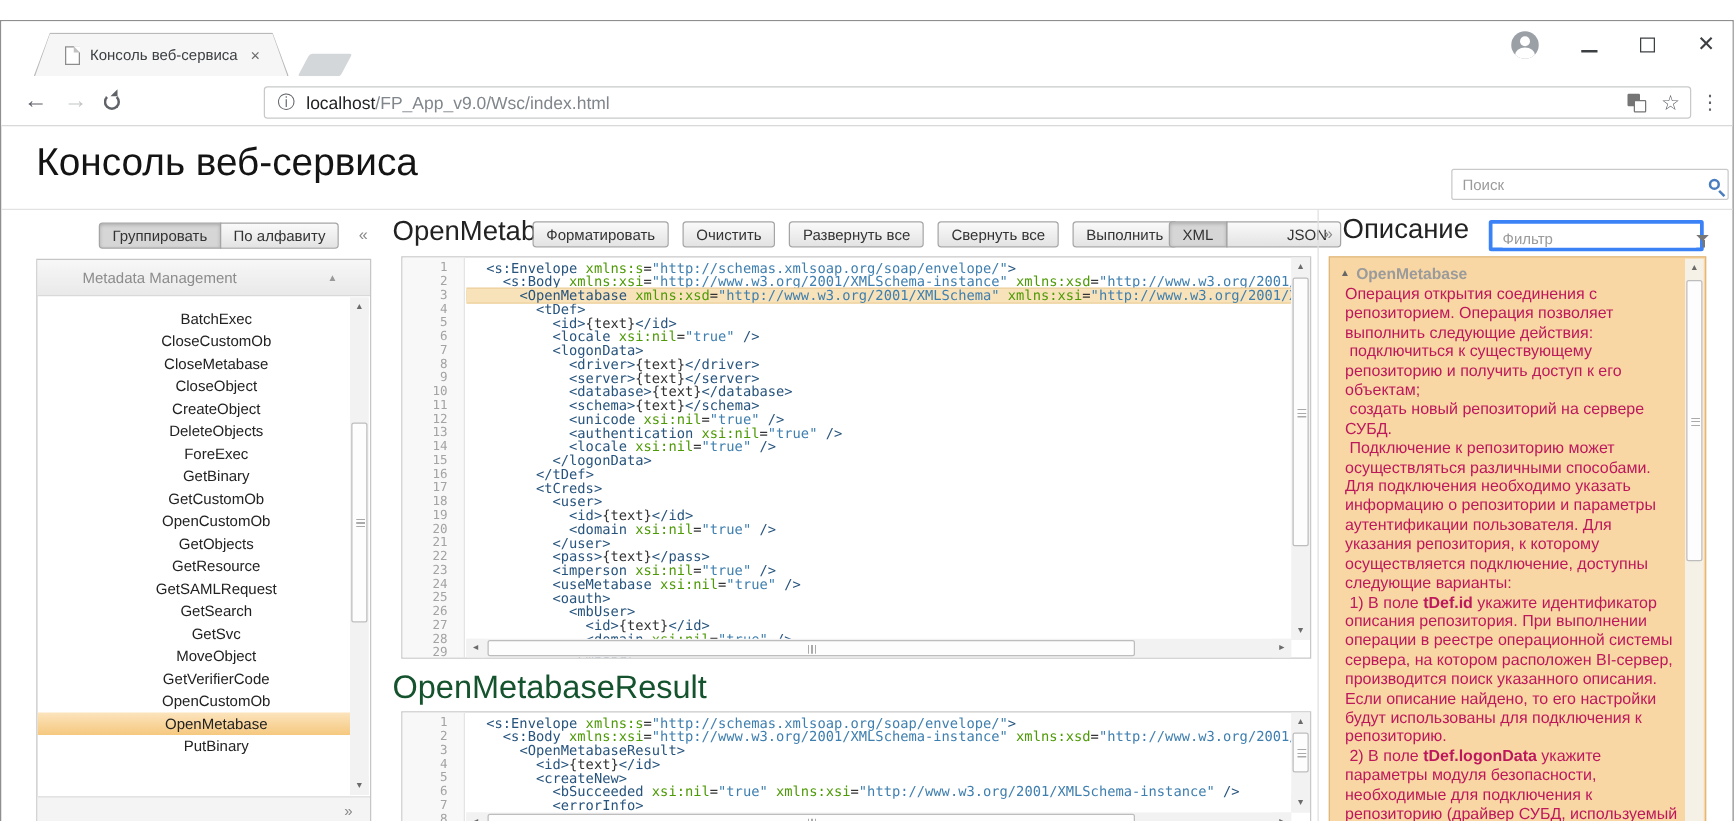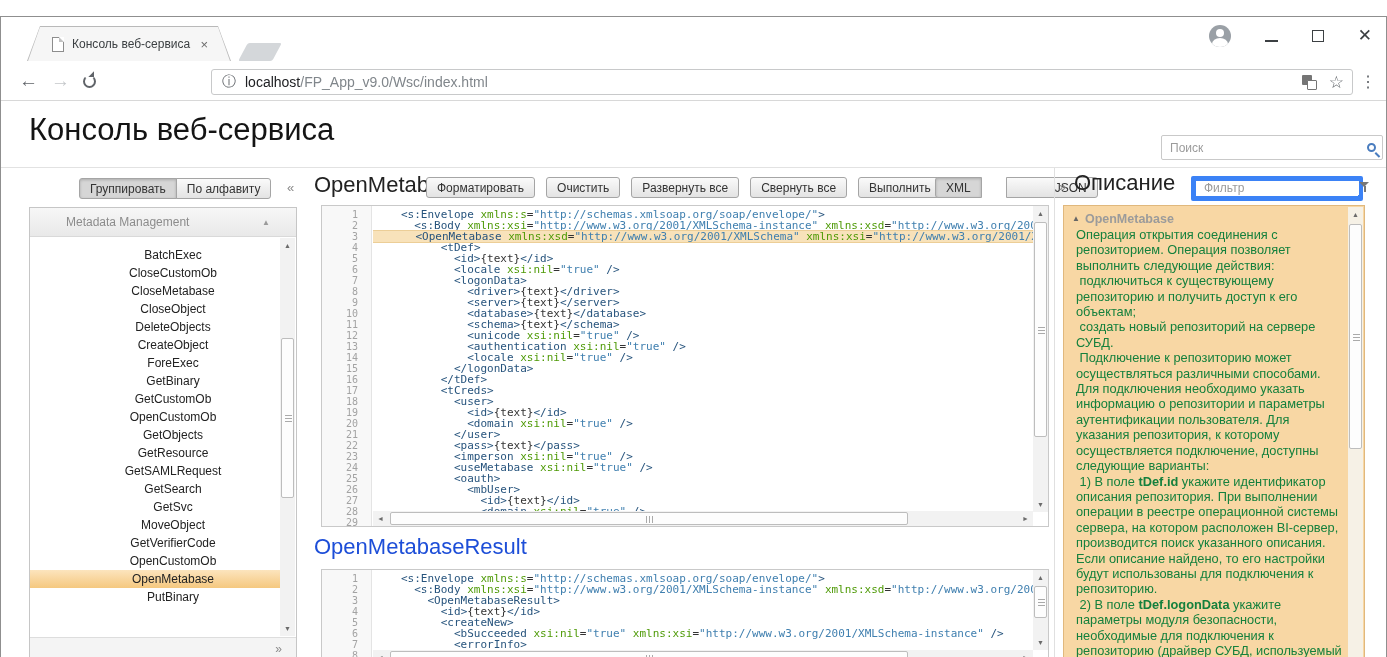--- a/index.html
+++ b/index.html
@@ -79,53 +79,53 @@
   .vthumb:after { content:""; position:absolute; left:3px; top:50%; margin-top:-3px; width:7px; height:7px;
                   background:repeating-linear-gradient(to bottom,#aaa 0 1px,transparent 1px 3px); }
   .htrack { flex:1; position:relative; height:15px; }
   .hthumb { position:absolute; top:1px; height:13px; background:#fdfdfd; border:1px solid #bdbdbd; border-radius:2px; }
   .hthumb:after { content:""; position:absolute; top:3px; left:50%; margin-left:-3px; width:7px; height:7px;
                   background:repeating-linear-gradient(to right,#aaa 0 1px,transparent 1px 3px); }
 
   
   .req-title { position:absolute; left:313px; top:155px; font-size:22px; color:#222; font-weight:400; }
   .req-toolbar { position:absolute; left:425px; top:160px; display:flex; gap:11px; }
-  .format-toggle { position:absolute; left:934px; top:160px; display:flex;gap:25px; }
+  .format-toggle { position:absolute; left:934px; top:160px; display:flex; }
   .format-toggle .btn { border-radius:3px 0 0 3px; }
   .format-toggle .btn + .btn { border-radius:0 3px 3px 0; margin-left:-1px;padding-left:48px; }
-  .res-title { position:absolute; left:313px; top:517px; font-size:22px; color:#1d4ed8; font-weight:400; }
+  .res-title { position:absolute; left:313px; top:517px; font-size:26px; color:#14532d; font-weight:400; }
 
   .editor { position:absolute; left:320px; width:728px; border:1px solid #c9c9c9; background:#fff; overflow:hidden; }
   #editor1 { top:188px; height:322px; }
   #editor2 { top:552px; height:105px; }
   .gutter { position:absolute; left:0; top:0; bottom:0; width:50px; background:#f8f8f8; border-right:1px solid #e4e4e4;
             font-family:"DejaVu Sans Mono",monospace; font-size:10px; color:#a3a3a3; text-align:right; padding:3px 13px 0 0; line-height:11px; }
   .code { position:absolute; left:51px; top:0; right:15px; bottom:0; overflow:hidden; padding:3px 0 0 16px;
           font-family:"DejaVu Sans Mono",monospace; font-size:11px; line-height:11px; color:#333; white-space:pre; }
-  .code-line { height:11px;margin-left:12px; }
+  .code-line { height:11px; }
   .code-line.hl { background:#f8e2ba; box-shadow:0 -1px 0 #ecce97, 0 1px 0 #ecce97; position:relative; margin-left:-16px; padding-left:16px; }
   .c-tag { color:#27547d; } .c-attr { color:#4e9a06; } .c-str { color:#3f7faf; }
 
   
   .right-divider { position:absolute; left:1053px; top:151px; bottom:4px; width:1px; background:#e0e0e0; }
   .expand-right { position:absolute; left:1058px; top:162px; font-size:13px; color:#8a8a8a; }
   .desc-title { position:absolute; left:1073px; top:153px; font-size:22px; color:#222; font-weight:400; }
-  .filter-box { position:absolute; left:1190px; top:159px; width:172px; height:25px; border:5px solid #3b82f6; border-radius:2px; background:#fff;
-                display:flex; align-items:flex-start; padding:0 8px; }
+  .filter-box { position:absolute; left:1190px; top:159px; width:172px; height:25px; border:3px solid #3b82f6; border-radius:2px; background:#fff;
+                display:flex; align-items:flex-end; padding:0 8px; }
   .filter-box input { border:none; outline:none; flex:1; font-size:12px; color:#444; font-family:"Liberation Sans",sans-serif; }
   .filter-box input::placeholder { color:#9b9b9b; }
   .funnel-icon { width:11px; height:11px; position:relative; flex:none; }
   .funnel-icon:before { content:""; position:absolute; left:0; top:1px; border-style:solid; border-width:5px 5.5px 0 5.5px; border-color:#777 transparent transparent transparent; }
   .funnel-icon:after { content:""; position:absolute; left:4.5px; top:5px; width:2px; height:6px; background:#777; }
 
   .desc-box { position:absolute; left:1062px; top:188px; width:302px; height:469px; background:#f8d7a4; border:1px solid #e0b87d; overflow:hidden; }
   .desc-content { position:absolute; left:0; top:0; right:16px; bottom:0; padding:4px 6px 0 8px; overflow:hidden; }
   .desc-entry-header { display:flex; align-items:center; gap:5px; font-size:12.5px; font-weight:bold; color:#9b9b9b; height:17px; }
   .desc-entry-header .tri { font-size:8px; color:#666; font-weight:normal; }
-  .desc-par { font-size:12.8px; line-height:15.4px; color:#15803d; white-space:pre-wrap; padding-left:4px; }
+  .desc-par { font-size:12.8px; line-height:15.4px; color:#be185d; white-space:pre-wrap; padding-left:4px; }
   .desc-par b { font-weight:bold; }
   .desc-scroll { position:absolute; right:1px; top:1px; bottom:1px; width:15px; background:#f6f1e6; }
 </style>
 </head>
 <body>
 
 <div class="window">
 
   <div class="titlebar">
     <div class="tab">
@@ -176,22 +176,22 @@
   <div class="sidebar-panel">
     <div class="group-header">
       <span>Metadata Management</span>
       <span class="tri">▲</span>
     </div>
     <div class="op-list">
         <div class="op-item">BatchExec</div>
         <div class="op-item">CloseCustomOb</div>
         <div class="op-item">CloseMetabase</div>
         <div class="op-item">CloseObject</div>
+        <div class="op-item">CreateObject</div>
         <div class="op-item">DeleteObjects</div>
-        <div class="op-item">CreateObject</div>
         <div class="op-item">ForeExec</div>
         <div class="op-item">GetBinary</div>
         <div class="op-item">GetCustomOb</div>
         <div class="op-item">OpenCustomOb</div>
         <div class="op-item">GetObjects</div>
         <div class="op-item">GetResource</div>
         <div class="op-item">GetSAMLRequest</div>
         <div class="op-item">GetSearch</div>
         <div class="op-item">GetSvc</div>
         <div class="op-item">MoveObject</div>

